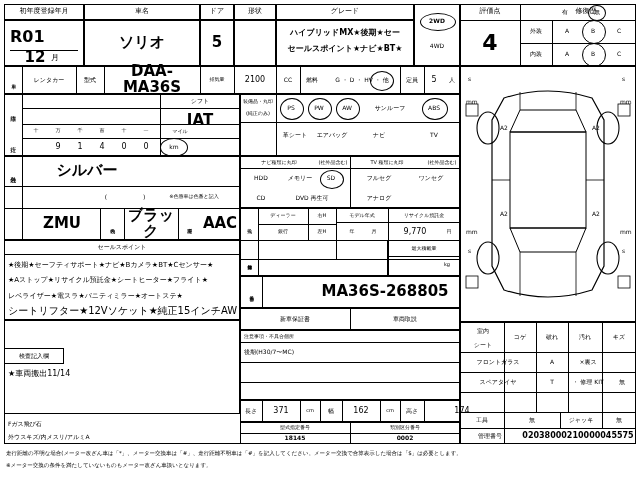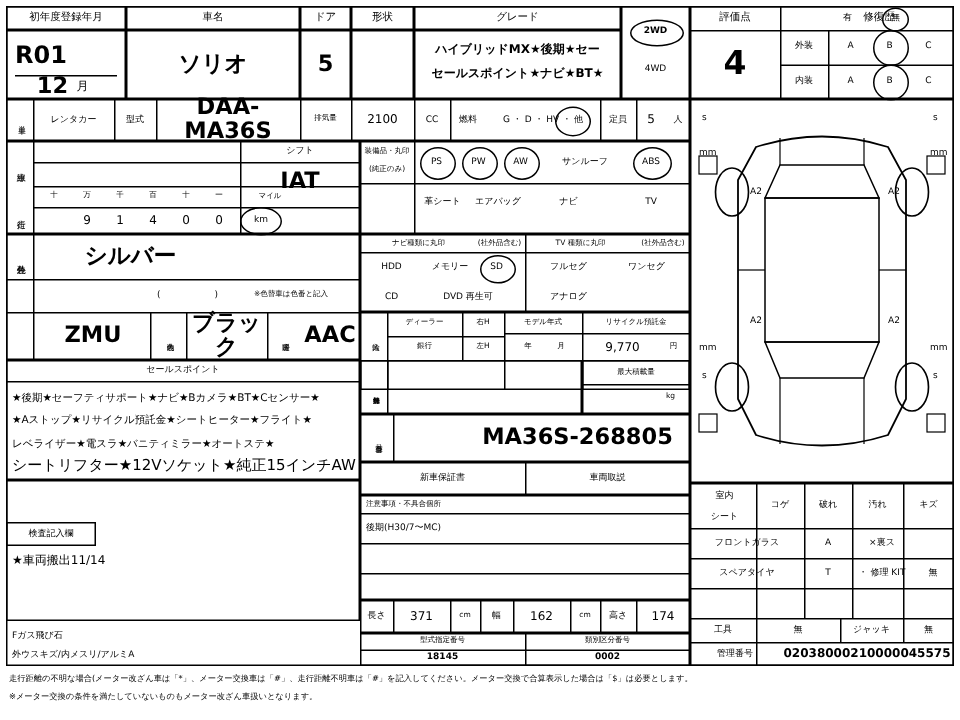--- a/index.html
+++ b/index.html
@@ -285,21 +285,21 @@
   <div class="vl" style="left:380px;top:400px;height:22px;"></div>
   <div class="vl" style="left:400px;top:400px;height:22px;"></div>
   <div class="vl" style="left:424px;top:400px;height:22px;"></div>
   <div class="lbl ctr xs" style="left:240px;top:400px;width:22px;height:22px;">長さ</div>
   <div class="lbl ctr sm" style="left:262px;top:400px;width:38px;height:22px;">371</div>
   <div class="lbl ctr xxs" style="left:300px;top:400px;width:20px;height:22px;">cm</div>
   <div class="lbl ctr xs" style="left:320px;top:400px;width:22px;height:22px;">幅</div>
   <div class="lbl ctr sm" style="left:342px;top:400px;width:38px;height:22px;">162</div>
   <div class="lbl ctr xxs" style="left:380px;top:400px;width:20px;height:22px;">cm</div>
   <div class="lbl ctr xs" style="left:400px;top:400px;width:24px;height:22px;">高さ</div>
-  <div class="lbl ctr sm" style="left:424px;top:400px;width:36px;height:22px;">174</div>
+  <div class="lbl ctr sm" style="left:444px;top:400px;width:36px;height:22px;">174</div>
 
   <div class="bx" style="left:240px;top:422px;width:220px;height:22px;"></div>
   <div class="vl" style="left:350px;top:422px;height:22px;"></div>
   <div class="hl" style="left:240px;top:433px;width:220px;"></div>
   <div class="lbl ctr xxs" style="left:240px;top:422px;width:110px;height:11px;">型式指定番号</div>
   <div class="lbl ctr xxs" style="left:350px;top:422px;width:110px;height:11px;">類別区分番号</div>
   <div class="lbl ctr xs bold" style="left:240px;top:433px;width:110px;height:11px;">18145</div>
   <div class="lbl ctr xs bold" style="left:350px;top:433px;width:110px;height:11px;">0002</div>
 
   <div class="bx" style="left:460px;top:66px;width:176px;height:256px;"></div>

